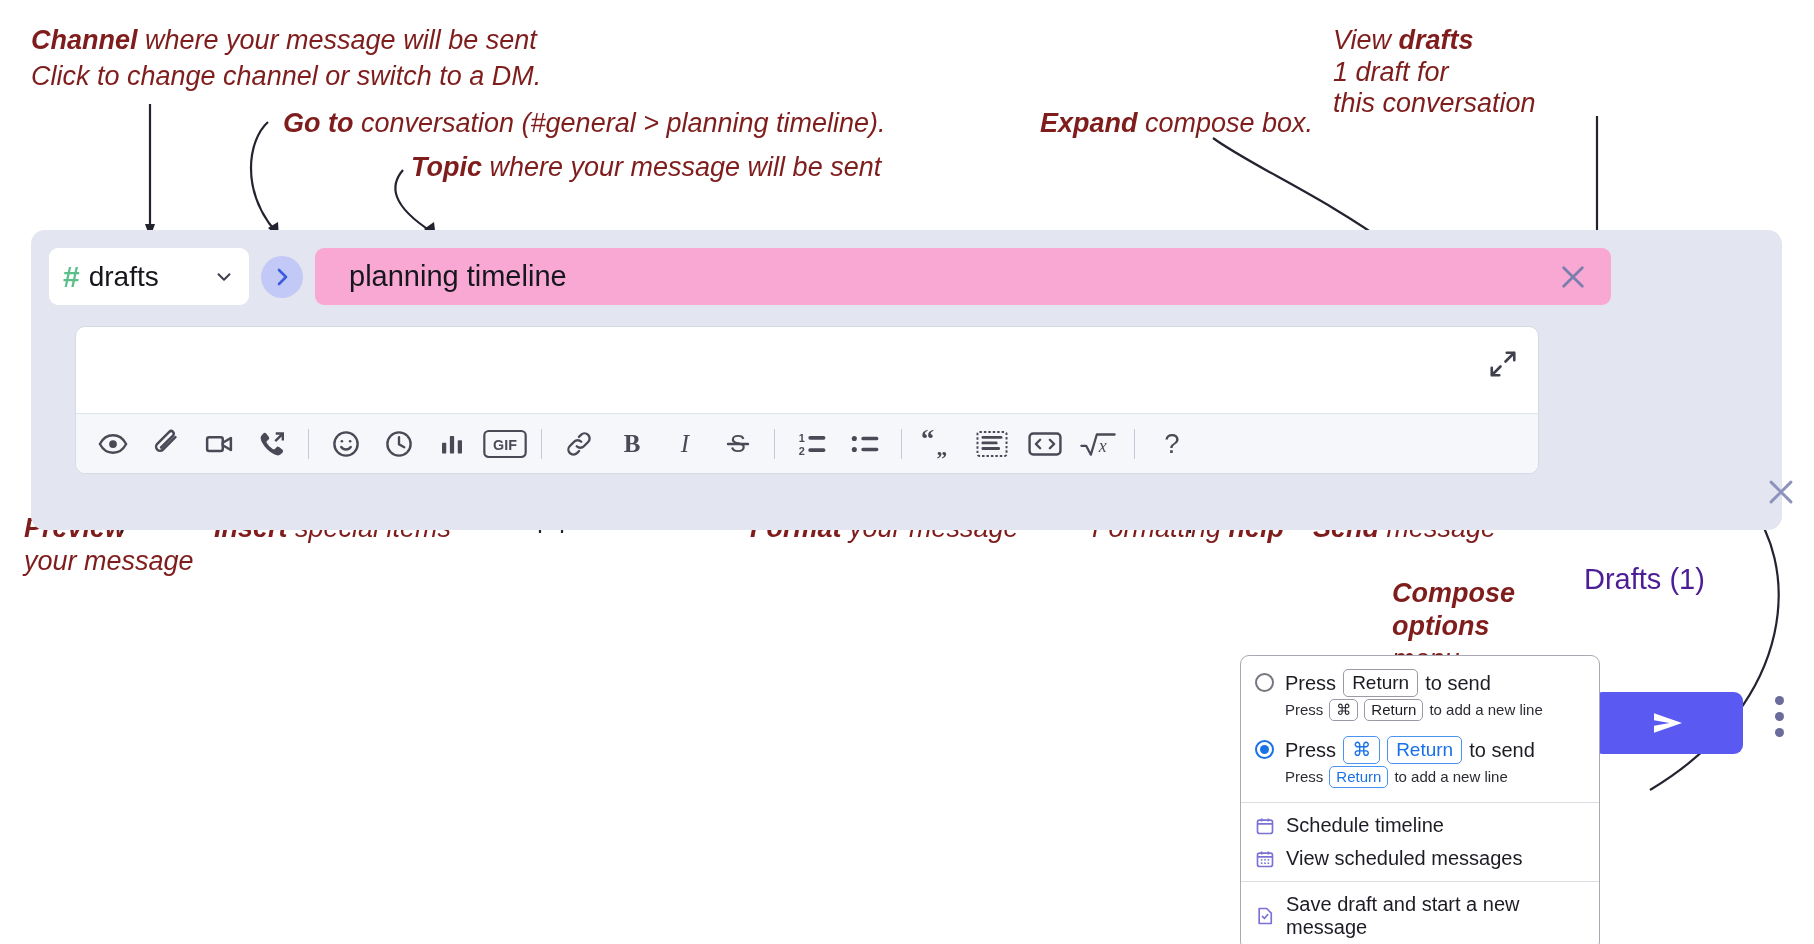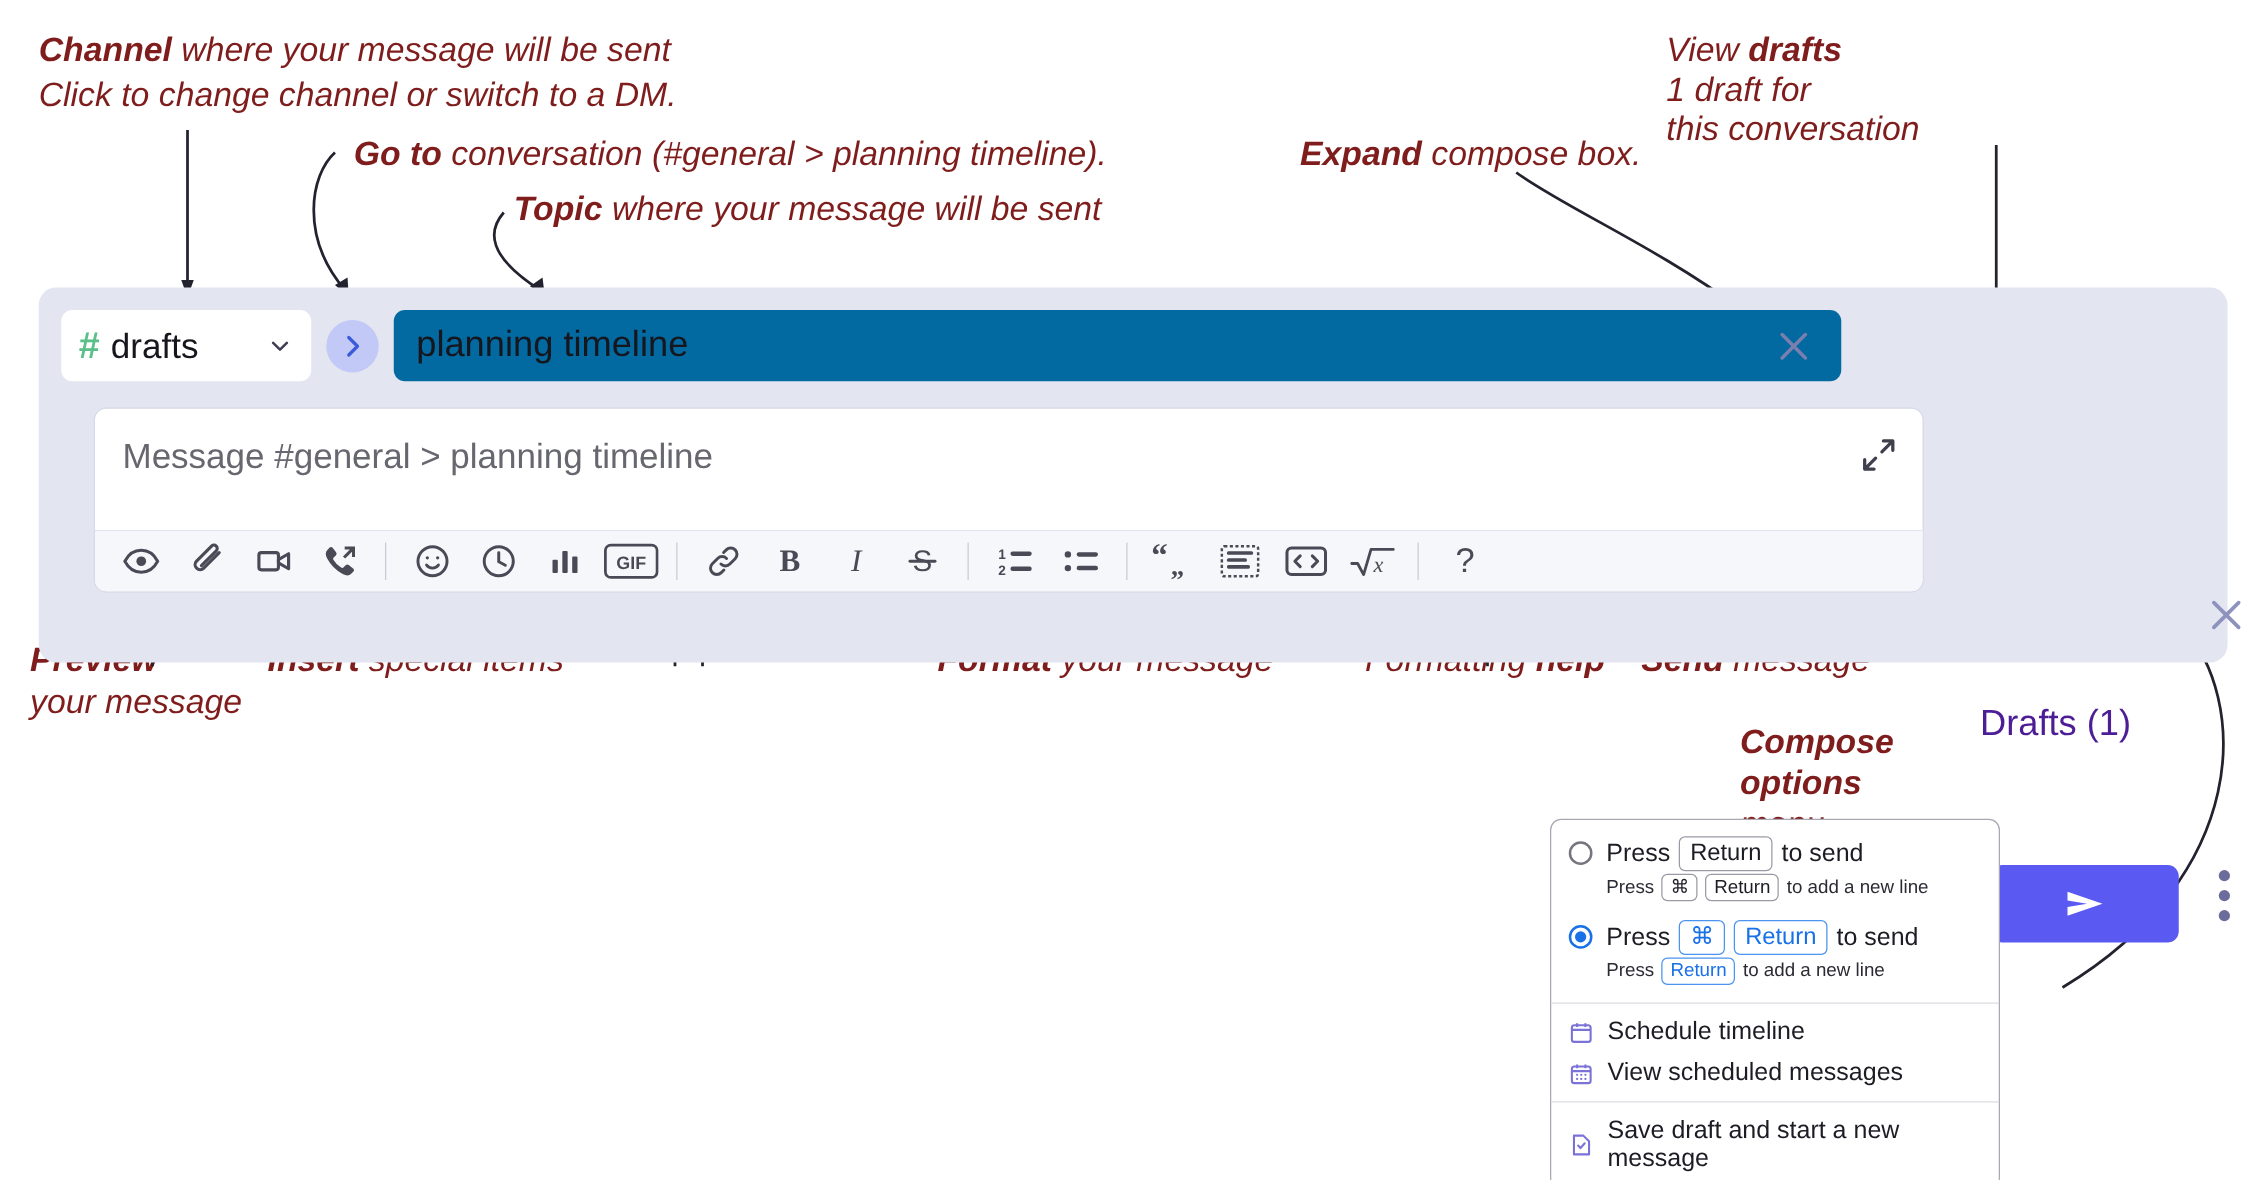--- a/index.html
+++ b/index.html
@@ -30,38 +30,38 @@
   }
   .hash{font-size:30px;color:#5bbf8a;font-weight:700;line-height:1;}
   .chan-name{font-size:28px;color:#16161d;}
   .chev{margin-left:auto;font-size:19px;color:#3e3e50;}
   .goto-btn{
     width:42px;height:42px;border-radius:50%;background:#c3c9f7;
     display:flex;align-items:center;justify-content:center;margin:0 12px;
     color:#3b5bdb;font-size:25px;font-weight:700;
   }
   .topic-field{
-    position:relative;width:1158px;height:57px;background:#0369a1;border-radius:9px;
-    display:flex;align-items:center;padding:0 18px;box-sizing:border-box;
+    position:relative;width:1296px;height:57px;background:#f9a8d4;border-radius:9px;
+    display:flex;align-items:center;padding:0 34px;box-sizing:border-box;
   }
   .topic-text{font-size:29px;color:#16161d;}
   .topic-x{
     position:absolute;right:22px;top:50%;transform:translateY(-50%);
     width:32px;height:32px;color:#7a7fae;
   }
 
   .msgbox{
     position:absolute;left:44px;top:96px;width:1464px;height:148px;
     background:#ffffff;border:1px solid #d6d9e6;border-radius:10px;box-sizing:border-box;
   }
   .placeholder{position:absolute;left:22px;top:22px;font-size:28px;color:#67676f;}
   .expand-ic{position:absolute;right:20px;top:22px;width:30px;height:30px;color:#3f3f4d;}
 
   .toolbar{
-    position:absolute;left:0;bottom:0;width:100%;height:49px;
+    position:absolute;left:0;bottom:0;width:100%;height:60px;
     border-top:1px solid #e1e3ec;background:#f6f7fb;
     border-radius:0 0 9px 9px;
     display:flex;align-items:center;padding-left:10px;box-sizing:border-box;
   }
   .tbtn{
     width:53px;height:50px;display:flex;align-items:center;justify-content:center;
     color:#4a4a56;
   }
   .sep{width:1px;height:30px;background:#c7cad6;margin:0 10px;}
 
@@ -223,21 +223,20 @@
         <span class="topic-text">planning timeline</span>
         <span class="topic-x">
           <svg viewBox="0 0 24 24" width="32" height="32" fill="none" stroke="currentColor" stroke-width="2.1" stroke-linecap="round">
               <path d="M5 5 L19 19 M19 5 L5 19"></path>
             </svg>
         </span>
       </div>
     </div>
 
     <div class="msgbox">
-      <div class="placeholder">Message #general &gt; planning timeline</div>
       <div class="expand-ic">
         <svg viewBox="0 0 24 24" width="30" height="30" fill="none" stroke="currentColor" stroke-width="2.1" stroke-linecap="round" stroke-linejoin="round">
           <path d="M14 10 L21 3 M21 3 L15 3 M21 3 L21 9"></path>
           <path d="M10 14 L3 21 M3 21 L9 21 M3 21 L3 15"></path>
         </svg>
       </div>
 
       <div class="toolbar">
 
         <div class="tbtn">

